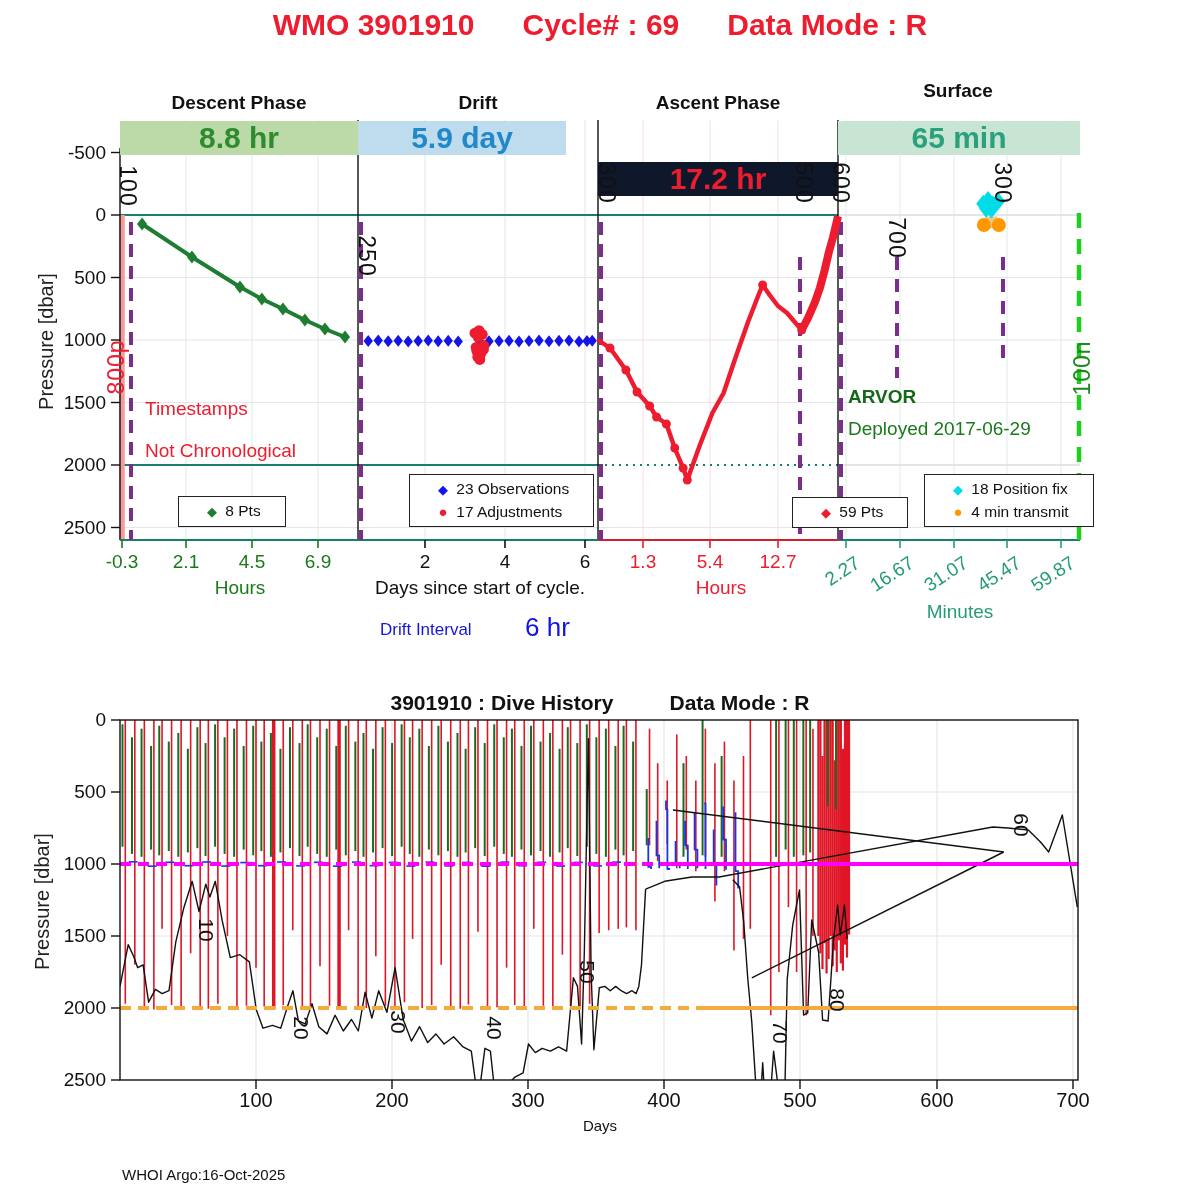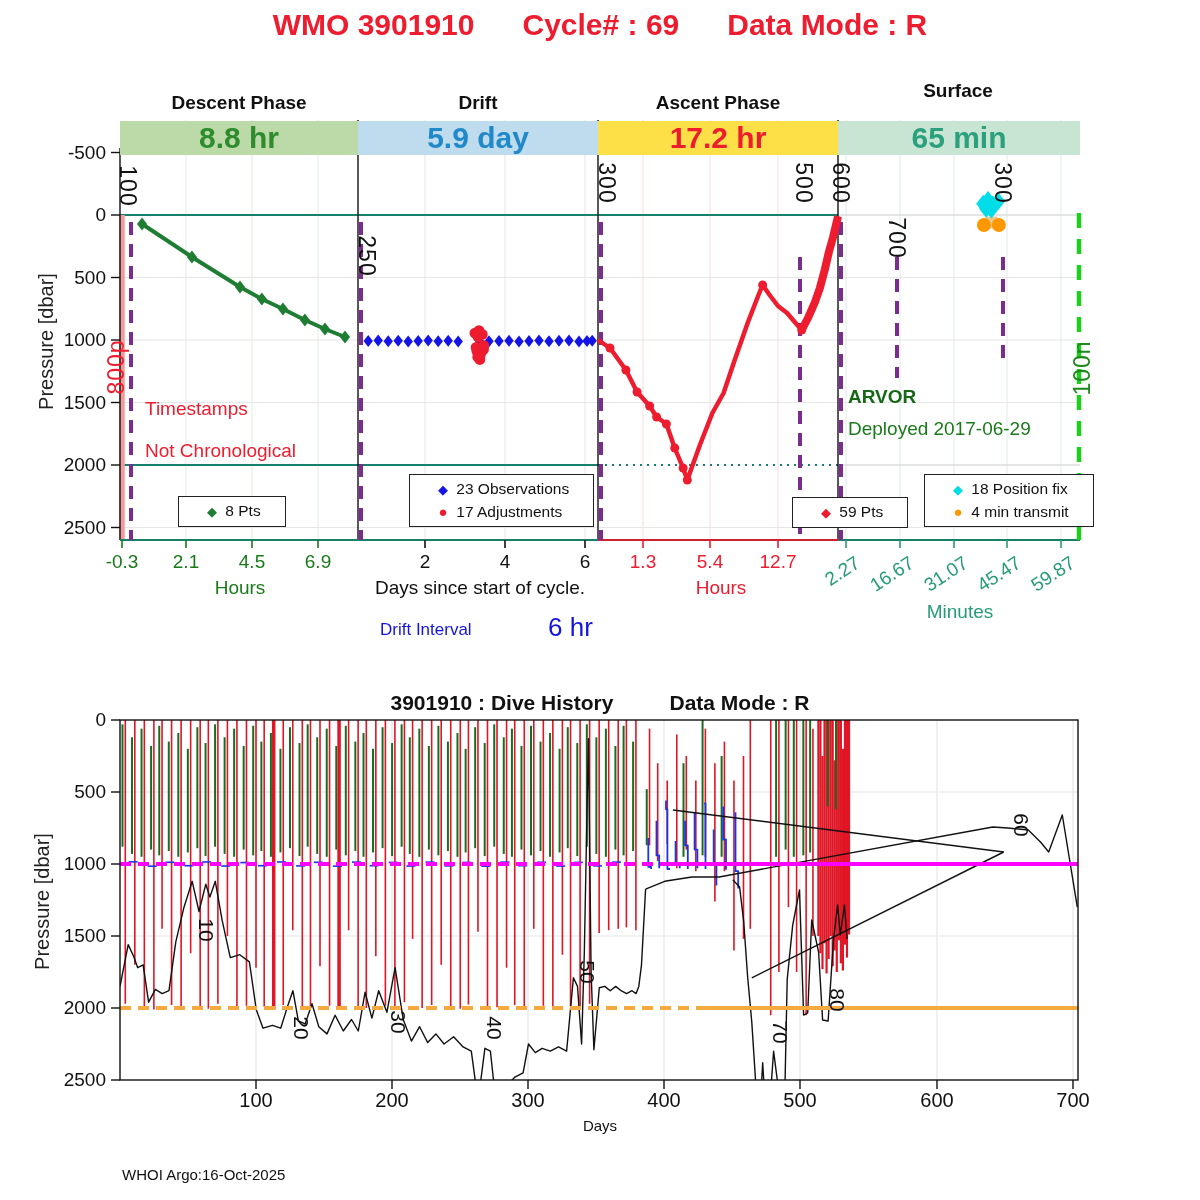--- a/index.html
+++ b/index.html
@@ -404,39 +404,39 @@
   </div>
 
   <div class="abs phase-name ctr" style="left:239px;top:92px;">Descent Phase</div>
   <div class="abs phase-name ctr" style="left:478px;top:92px;">Drift</div>
   <div class="abs phase-name ctr" style="left:718px;top:92px;">Ascent Phase</div>
   <div class="abs phase-name ctr" style="left:958px;top:80px;">Surface</div>
 
   <div class="band" style="left:120px;width:238px;background:#bcd9a8;">
     <span style="color:#2e8b2e;">8.8 hr</span>
     </div>
-  <div class="band" style="left:358px;width:240px;background:#bfdcee;">
+  <div class="band" style="left:358px;width:208px;background:#bfdcee;">
     <span style="color:#2289c8;">5.9 day</span>
     </div>
-  <div class="band" style="left:598px;width:240px;background:#fde047;">
+  <div class="band" style="left:598px;width:240px;background:#0f172a;margin-top:41px;">
     <span style="color:#ed1c2e;">17.2 hr</span>
     </div>
   <div class="band" style="left:838px;width:242px;background:#c8e5d4;">
     <span style="color:#2aa07c;">65 min</span>
     </div>
 
   <div class="abs ylab" style="left:-34px;top:330px;width:160px;text-align:center;">Pressure [dbar]</div>
   <div class="abs ylab" style="left:-38px;top:890px;width:160px;text-align:center;">Pressure [dbar]</div>
 
   <div class="abs note" style="left:145px;top:398px;color:#ed1c2e;">Timestamps</div>
   <div class="abs note" style="left:145px;top:440px;color:#ed1c2e;">Not Chronological</div>
   <div class="abs note" style="left:848px;top:386px;color:#156815;font-weight:700;">ARVOR</div>
   <div class="abs note" style="left:848px;top:418px;color:#1a7a1a;">Deployed 2017-06-29</div>
   <div class="abs" style="left:380px;top:620px;color:#1414e0;font-size:17px;">Drift Interval</div>
-  <div class="abs" style="left:548px;top:612px;color:#1414e0;font-size:26px;">6 hr</div>
+  <div class="abs" style="left:525px;top:612px;color:#1414e0;font-size:26px;">6 hr</div>
 
   <div class="abs b-title ctr" style="left:600px;top:691px;">
     <span>3901910 : Dive History</span>
     <span>Data Mode : R</span>
   </div>
   <div class="abs axlab ctr" style="left:600px;top:1117px;font-size:15px;">Days</div>
 
   <div class="abs footer" style="left:122px;top:1166px;">WHOI Argo:16-Oct-2025</div>
 
   <div id="gen">

